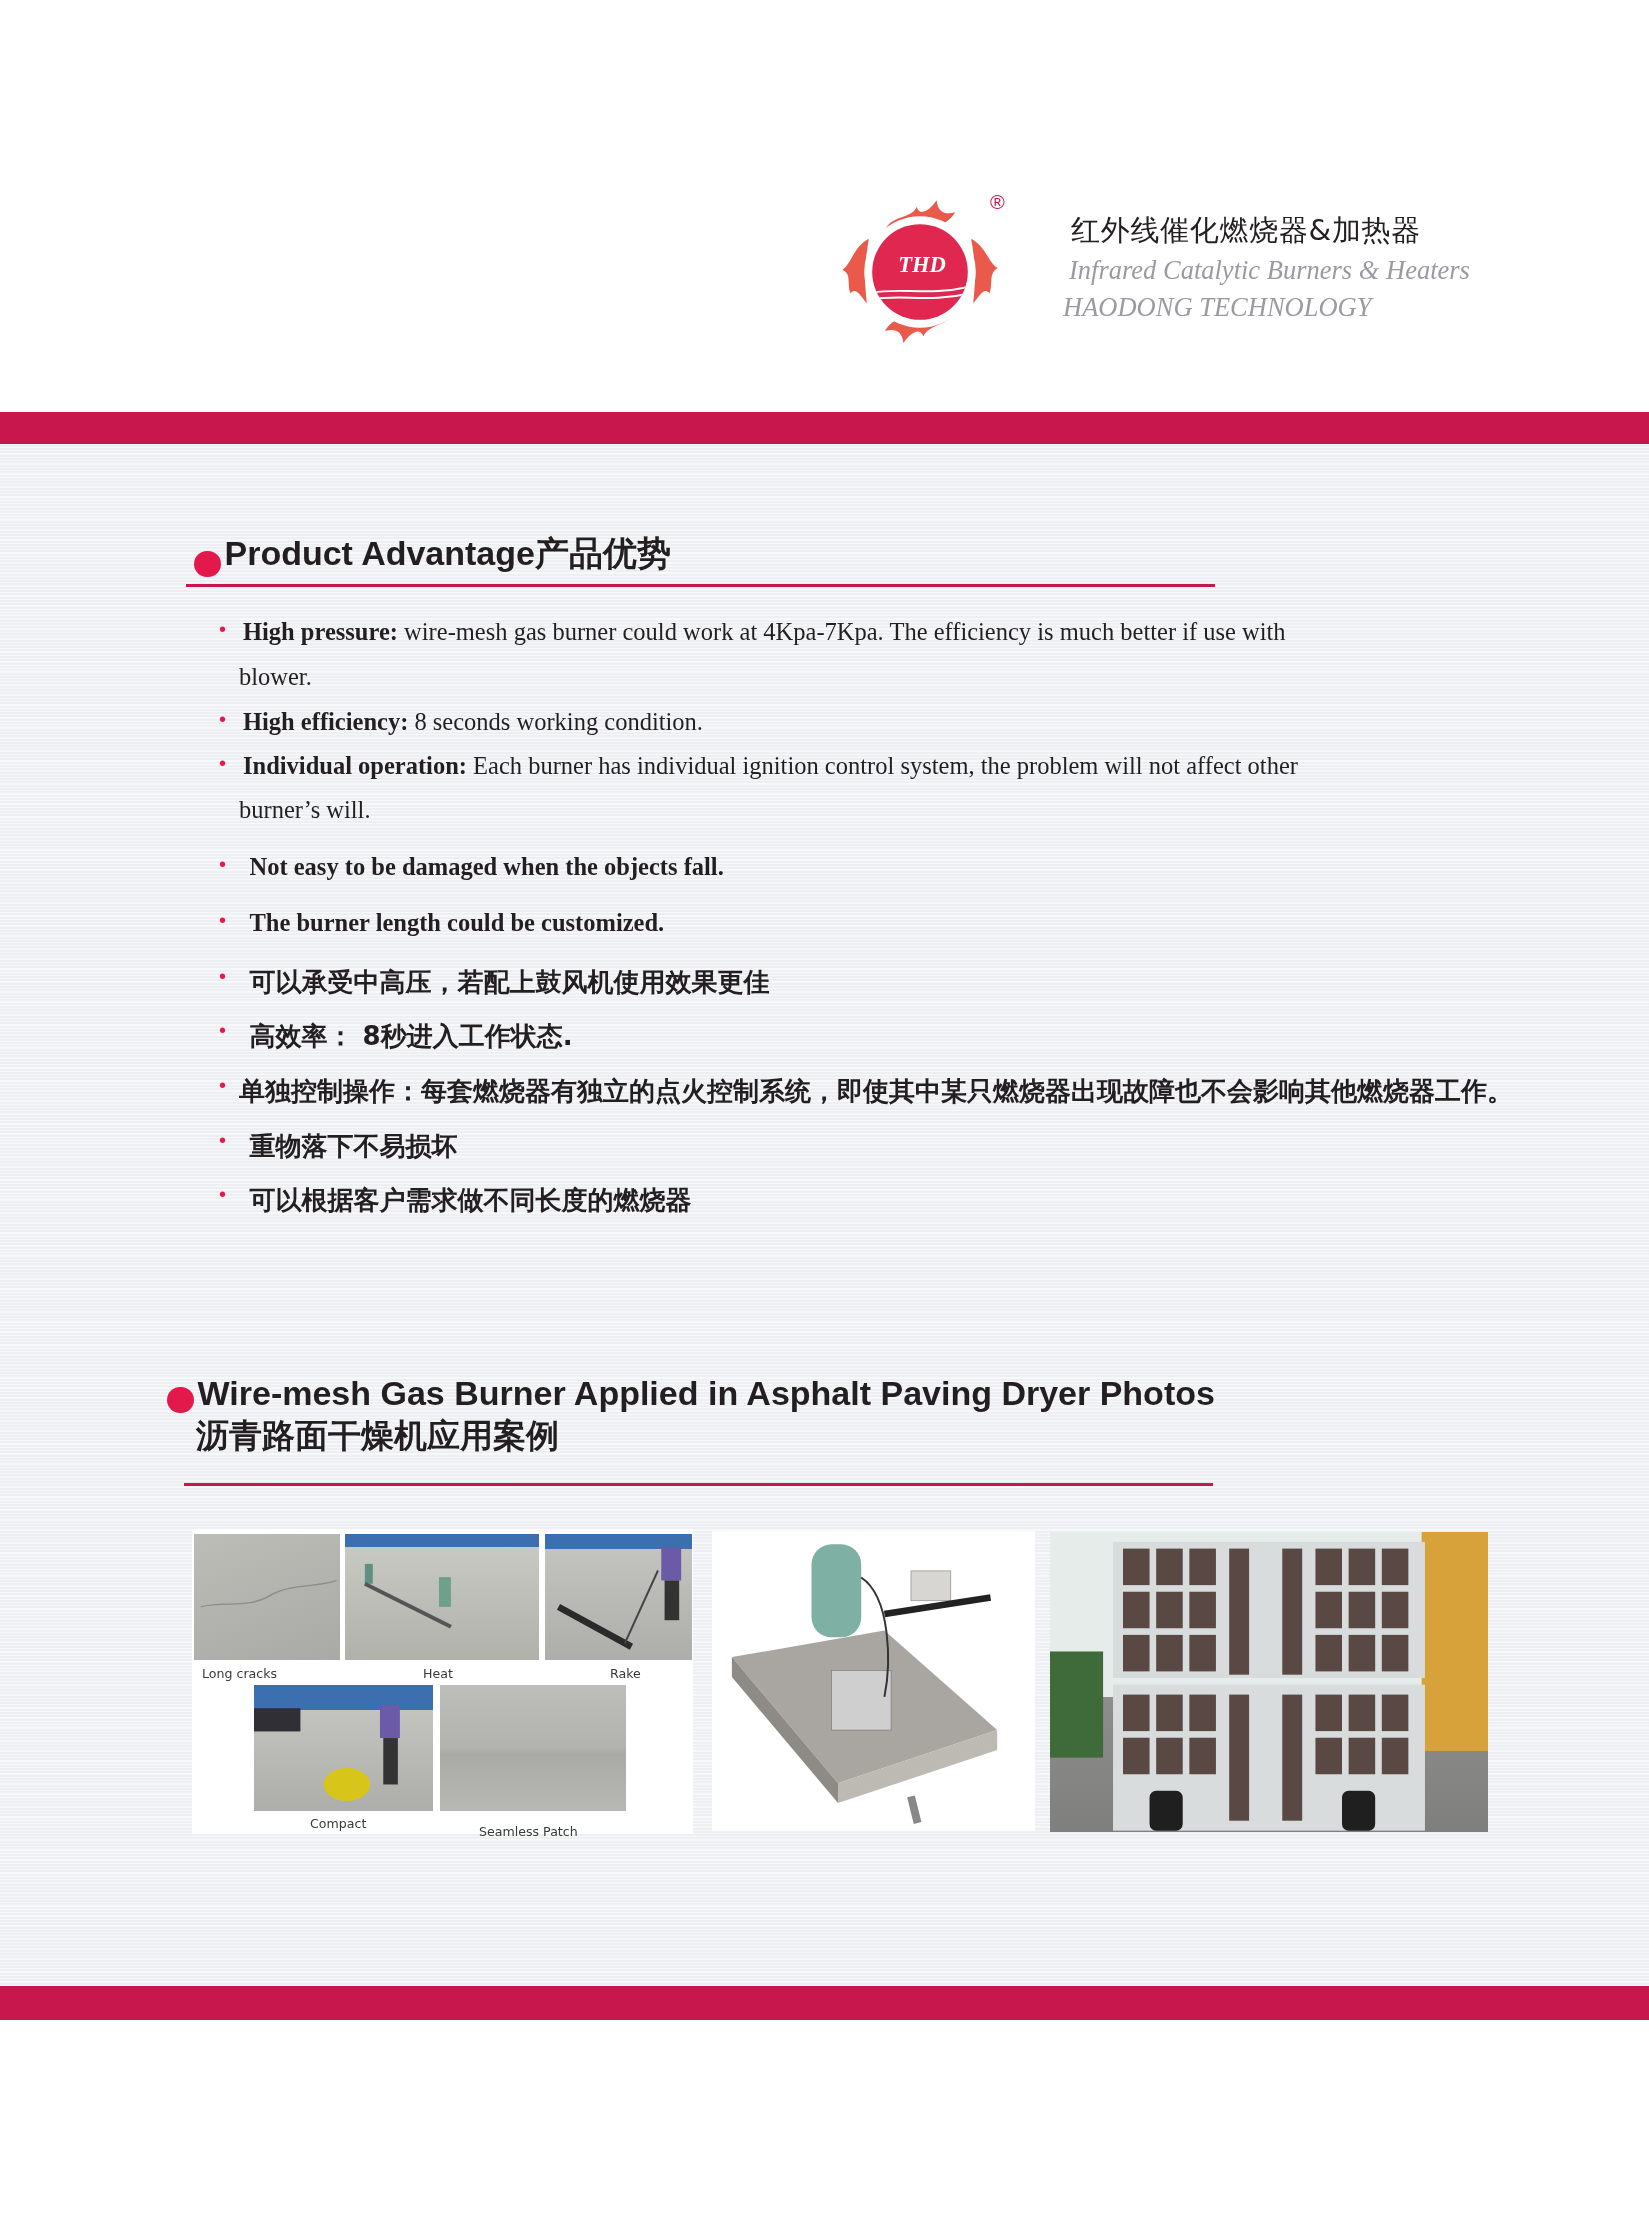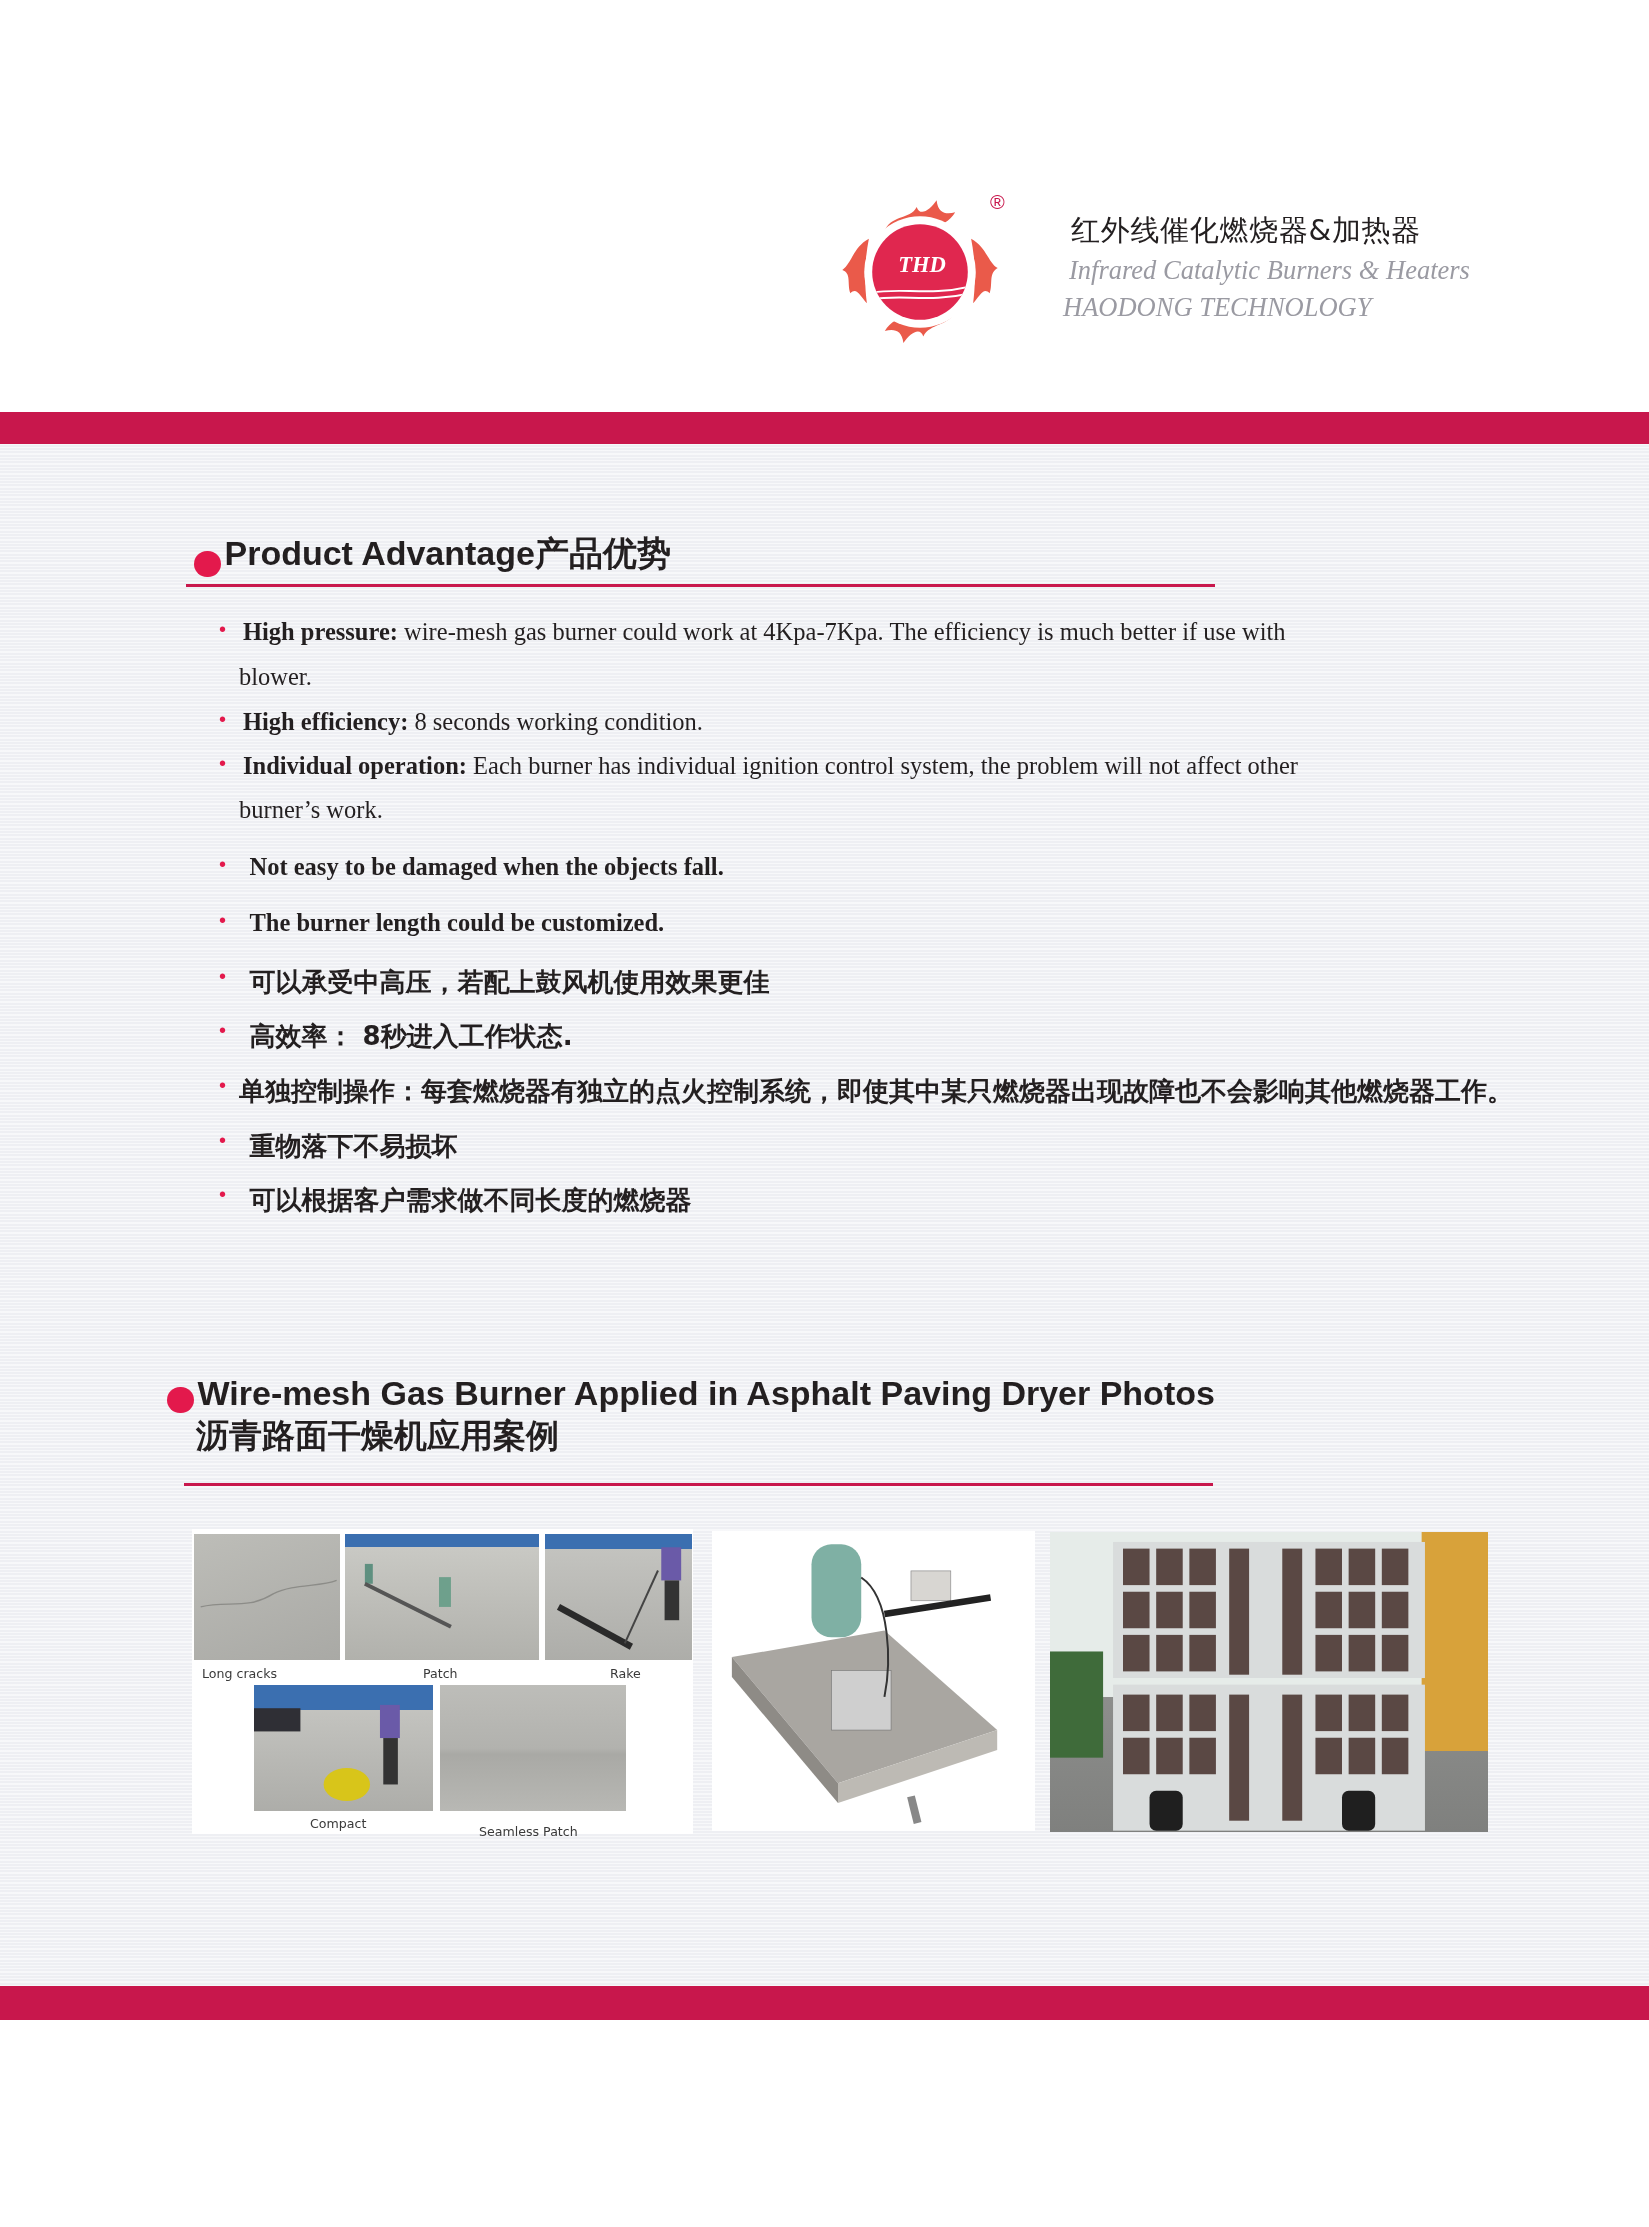--- a/index.html
+++ b/index.html
@@ -96,21 +96,21 @@
   </div>
   <div class="adv-item" style="top:98px;">
     <span class="bullet">•</span>
     <span class="txt"><b>High efficiency:</b><span>  8 seconds working condition.</span></span>
   </div>
   <div class="adv-item" style="top:142px;">
     <span class="bullet">•</span>
     <span class="txt"><b>Individual operation:</b><span> Each burner has individual ignition control system, the problem will not affect other</span></span>
   </div>
   <div class="adv-item" style="top:186px;">
-    <span class="txt" style="left:20px;">burner’s work.</span>
+    <span class="txt" style="left:20px;">burner’s will.</span>
   </div>
   <div class="adv-item" style="top:243px;">
     <span class="bullet">•</span>
     <span class="txt bold" style="left:30.5px;">Not easy to be damaged when the objects fall.</span>
   </div>
   <div class="adv-item" style="top:299px;">
     <span class="bullet">•</span>
     <span class="txt bold" style="left:30.5px;">The burner length could be customized.</span>
   </div>
   <div class="adv-item" style="top:355px;">
@@ -157,21 +157,21 @@
 </div>
 <div class="photo" style="left:545px; top:1534px; width:147px; height:126px; background:linear-gradient(180deg,#3b6fb0 0%,#3b6fb0 12%,#c3c3bf 12%,#adada9 100%);">
   <svg width="147" height="126" viewBox="0 0 221 190">
       <rect x="175" y="20" width="30" height="50" fill="#6a5aa8"></rect>
       <rect x="180" y="70" width="22" height="60" fill="#333"></rect>
       <path d="M20 110 L 130 170" stroke="#2a2a2a" stroke-width="10"></path>
       <path d="M120 165 L 170 55" stroke="#444" stroke-width="3"></path>
     </svg>
 </div>
 <div class="cap" style="left:202px; top:1666px;">Long cracks</div>
-<div class="cap" style="left:423px; top:1666px;">Patch</div>
+<div class="cap" style="left:423px; top:1666px;">Heat</div>
 <div class="cap" style="left:610px; top:1666px;">Rake</div>
 <div class="photo" style="left:254px; top:1685px; width:179px; height:126px; background:linear-gradient(180deg,#3b6fb0 0%,#3b6fb0 20%,#c3c3bf 20%,#adada9 100%);">
   <svg width="179" height="126" viewBox="0 0 270 190">
       <rect x="0" y="35" width="70" height="35" fill="#2f2f35"></rect>
       <rect x="190" y="30" width="30" height="50" fill="#6a5aa8"></rect>
       <rect x="195" y="80" width="22" height="70" fill="#333"></rect>
       <ellipse cx="140" cy="150" rx="35" ry="25" fill="#d8c51a"></ellipse>
     </svg>
 </div>
 <div class="photo" style="left:440px; top:1685px; width:186px; height:126px; background:linear-gradient(180deg,#bdbdb9 0%,#b2b2ae 50%,#a9a9a5 55%,#b8b8b4 100%);"></div>

